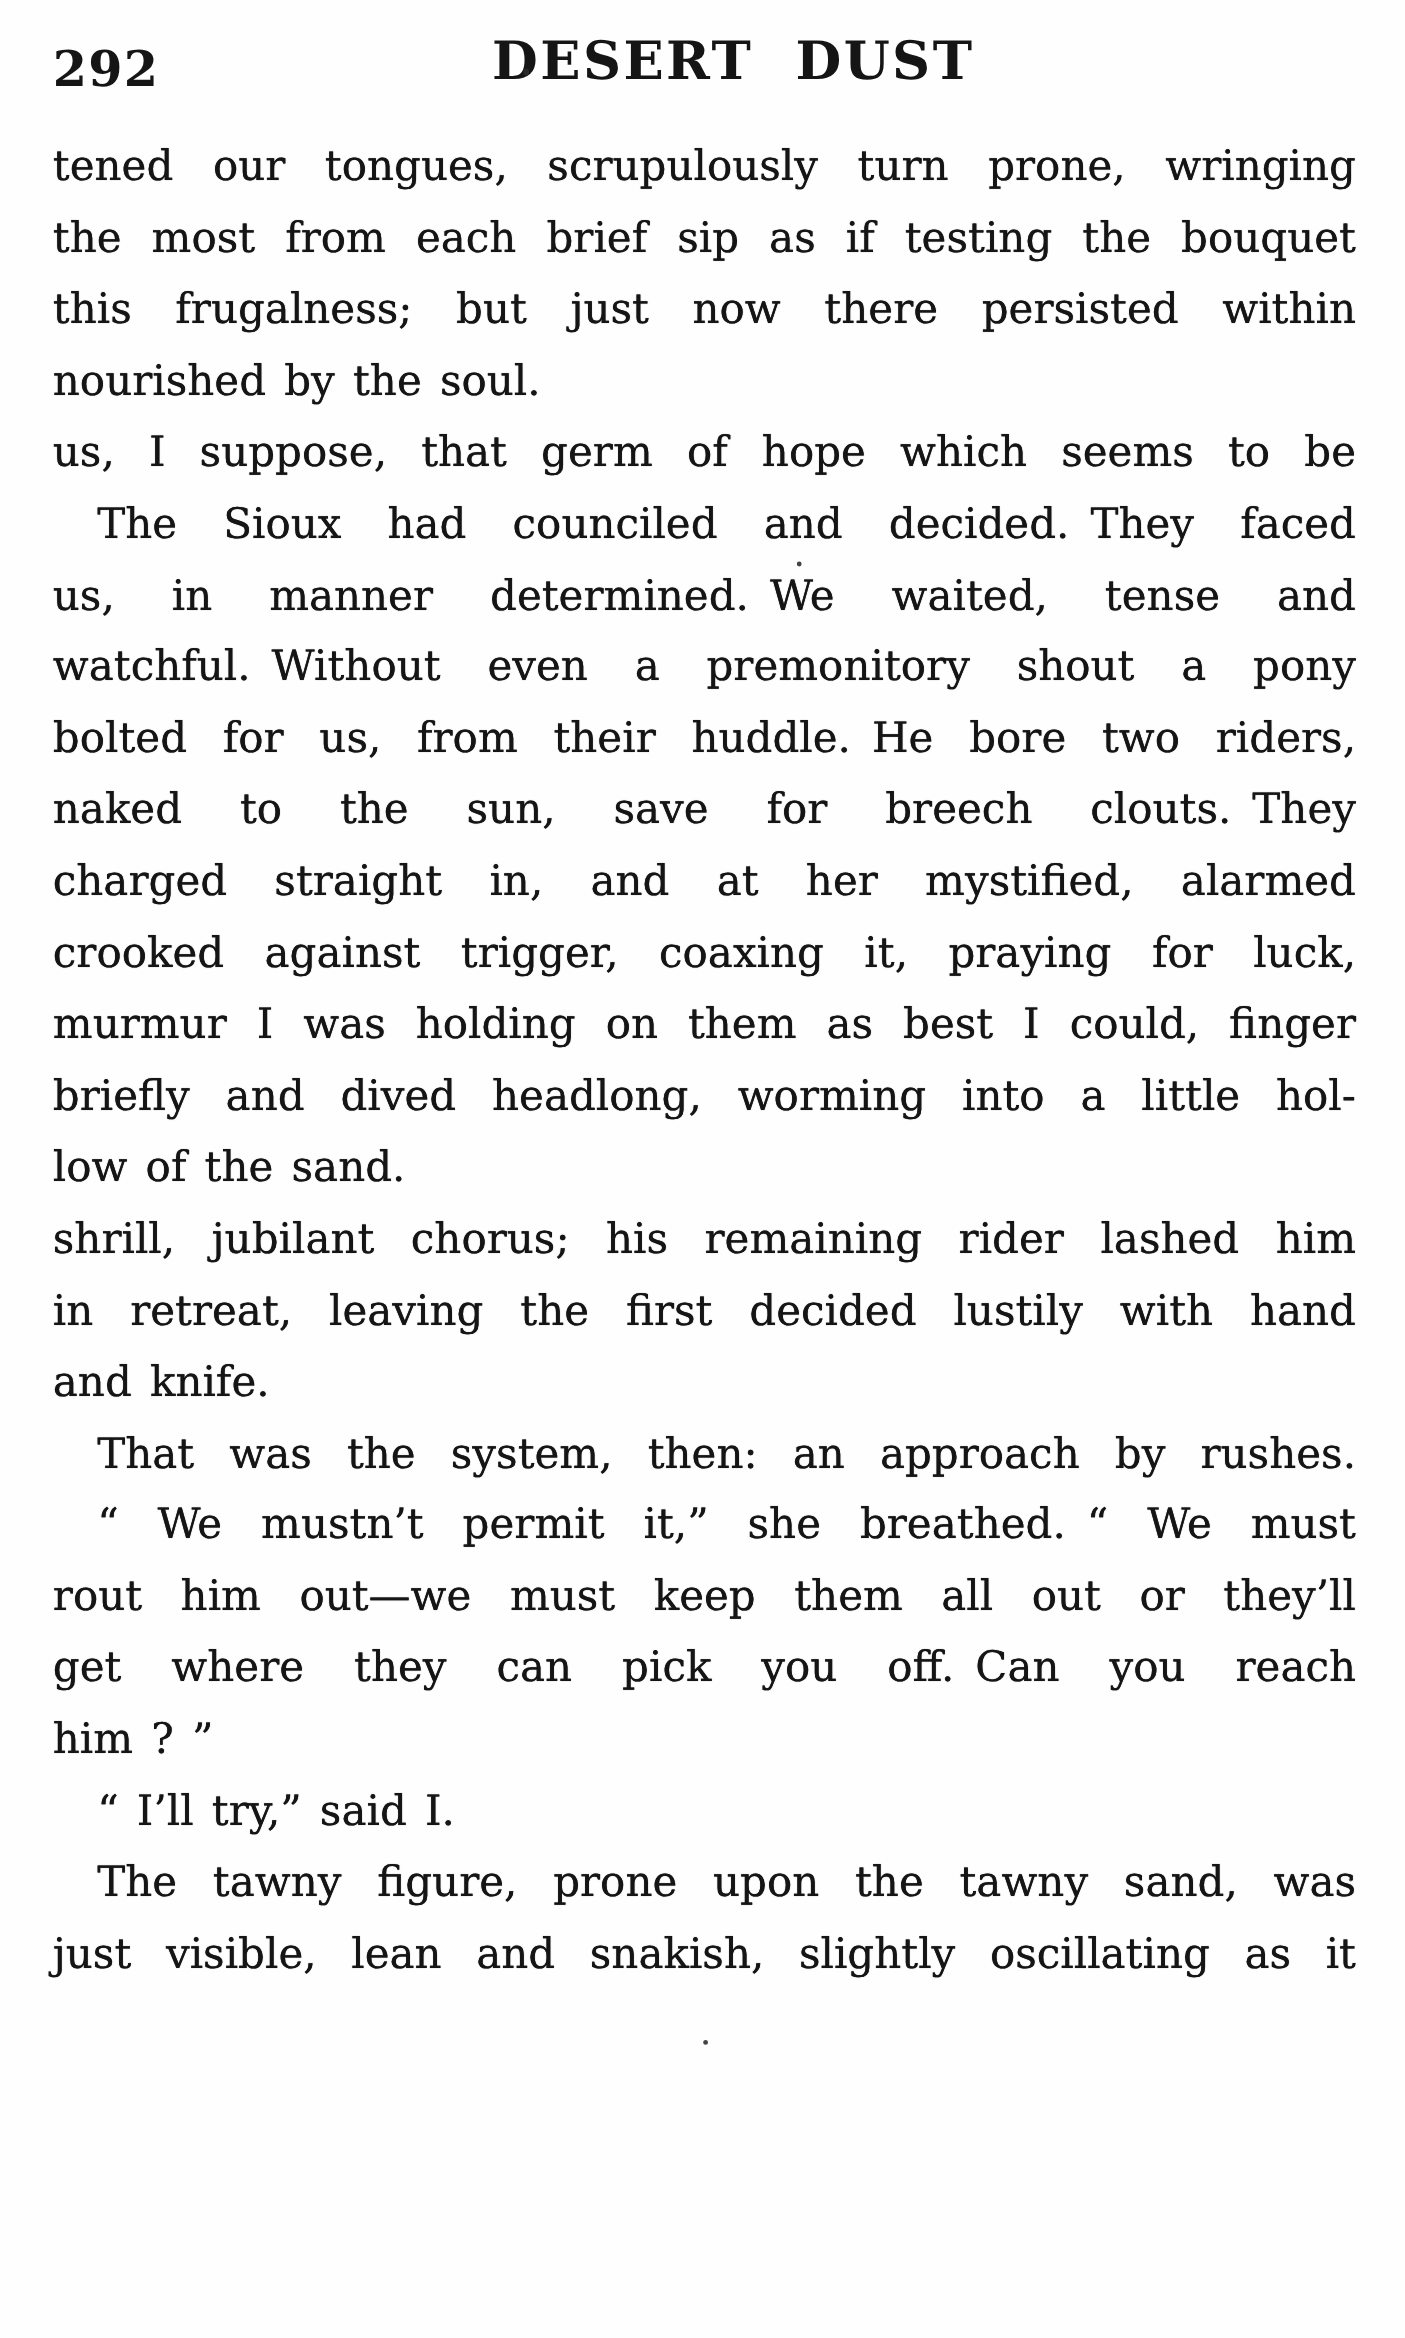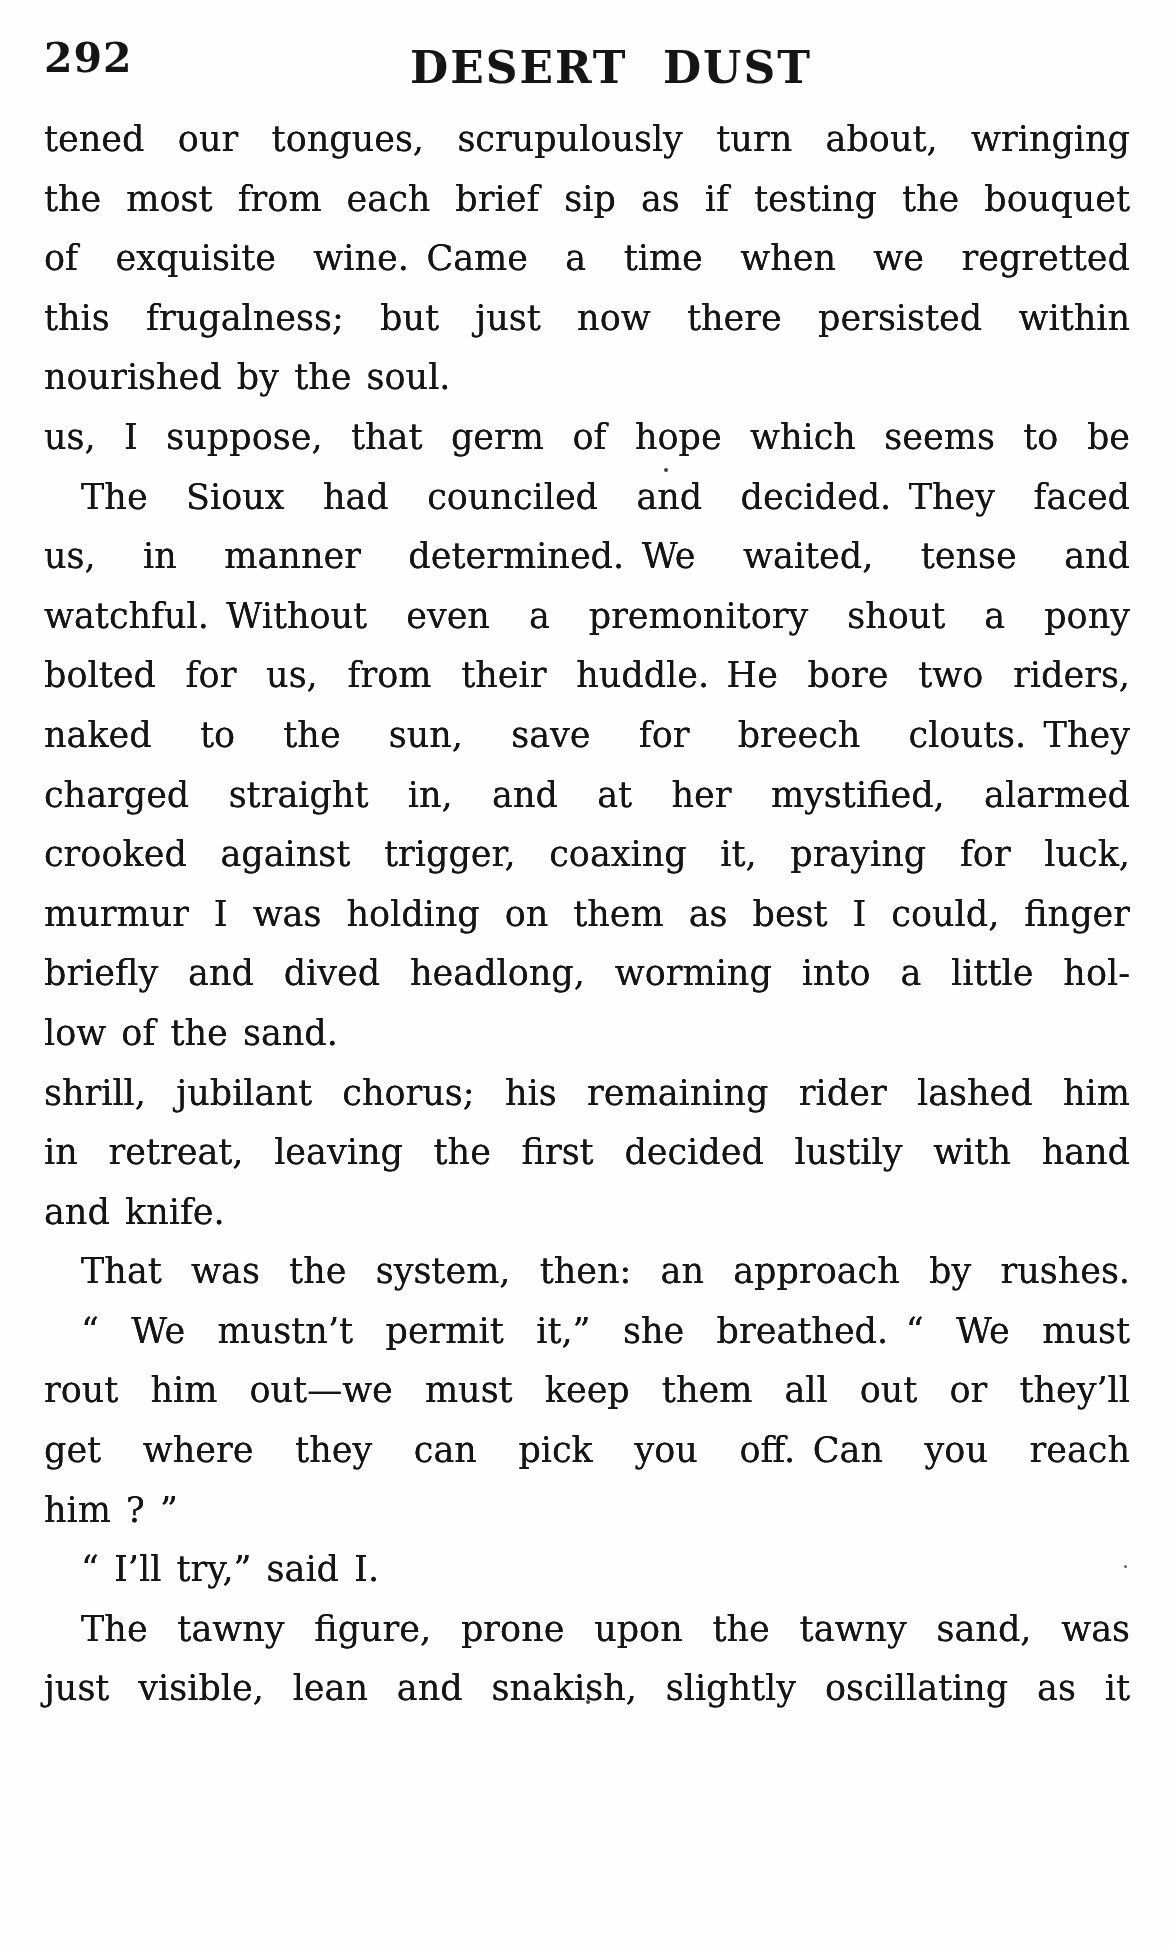--- a/index.html
+++ b/index.html
@@ -23,21 +23,21 @@
     position: absolute;
     left: 0;
     top: 8px;
     font-size: 41px;
     font-weight: 700;
     letter-spacing: 1px;
   }
   .running-title {
     position: absolute;
     left: 567px;
-    top: 16px;
+    top: 0;
     transform: translateX(-50%);
     font-size: 44px;
     font-weight: 700;
     letter-spacing: 2px;
     word-spacing: 18px;
     white-space: nowrap;
   }
   .content {
     position: absolute;
     top: 110px;
@@ -76,23 +76,22 @@
     <span class="page-number">292</span>
     <span class="running-title">DESERT DUST</span>
   </div>
 
   <div class="speck s1"></div>
   <div class="speck s2"></div>
   <div class="speck s3"></div>
   <div class="speck s4"></div>
 
   <div class="content">
-    <div class="line">tened our tongues, scrupulously turn about, wringing</div>
+    <div class="line">tened our tongues, scrupulously turn prone, wringing</div>
     <div class="line">the most from each brief sip as if testing the bouquet</div>
-    <div class="line">of exquisite wine. Came a time when we regretted</div>
     <div class="line">this frugalness; but just now there persisted within</div>
     <div class="line end">nourished by the soul.</div>
     <div class="line">us, I suppose, that germ of hope which seems to be</div>
     <div class="line indent">The Sioux had counciled and decided. They faced</div>
     <div class="line">us, in manner determined. We waited, tense and</div>
     <div class="line">watchful. Without even a premonitory shout a pony</div>
     <div class="line">bolted for us, from their huddle. He bore two riders,</div>
     <div class="line">naked to the sun, save for breech clouts. They</div>
     <div class="line">charged straight in, and at her mystified, alarmed</div>
     <div class="line">crooked against trigger, coaxing it, praying for luck,</div>

